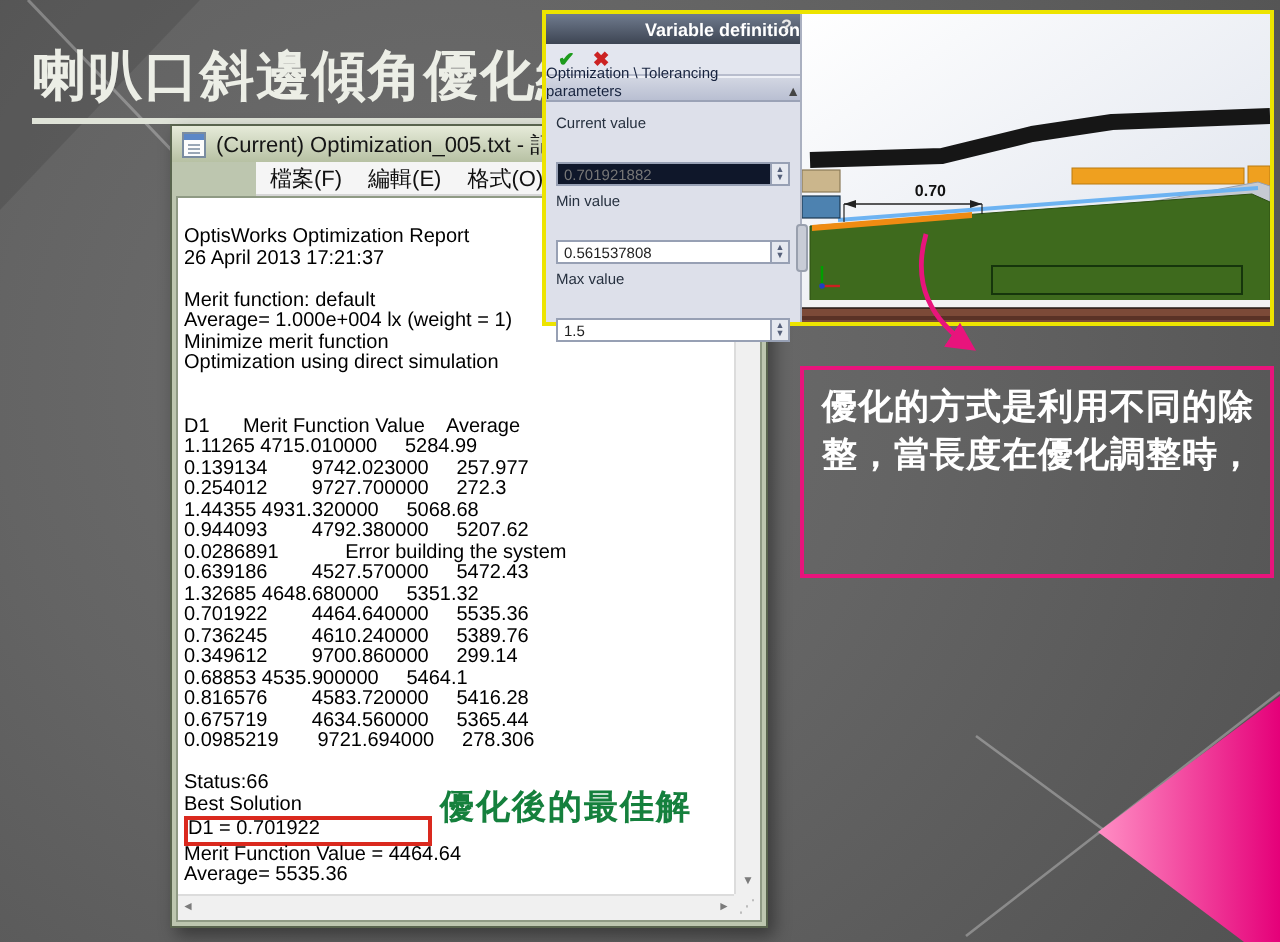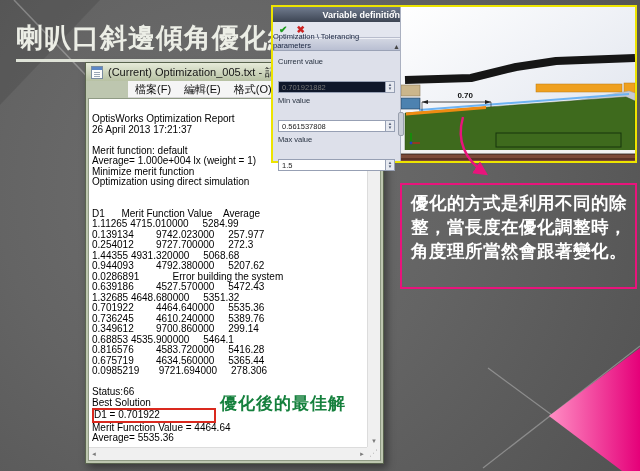--- a/index.html
+++ b/index.html
@@ -253,16 +253,15 @@
       <marker id="ah" markerWidth="7" markerHeight="7" refX="5" refY="3" orient="auto">
         <polygon points="0,0 6,3 0,6" fill="#e8147c"></polygon>
       </marker>
     </defs>
     <path d="M 463,117 C 456,142 465,160 486,174" fill="none" stroke="#e8147c" stroke-width="2.4" marker-end="url(#ah)"></path>
   </svg>
 
   <div class="note-box">
     <div class="note-line">優化的方式是利用不同的除</div>
     <div class="note-line">整，當長度在優化調整時，</div>
-    <div class="note-line">角度理所當然會跟著變化。</div>
   </div>
 
 </div>
 
 </body></html>

